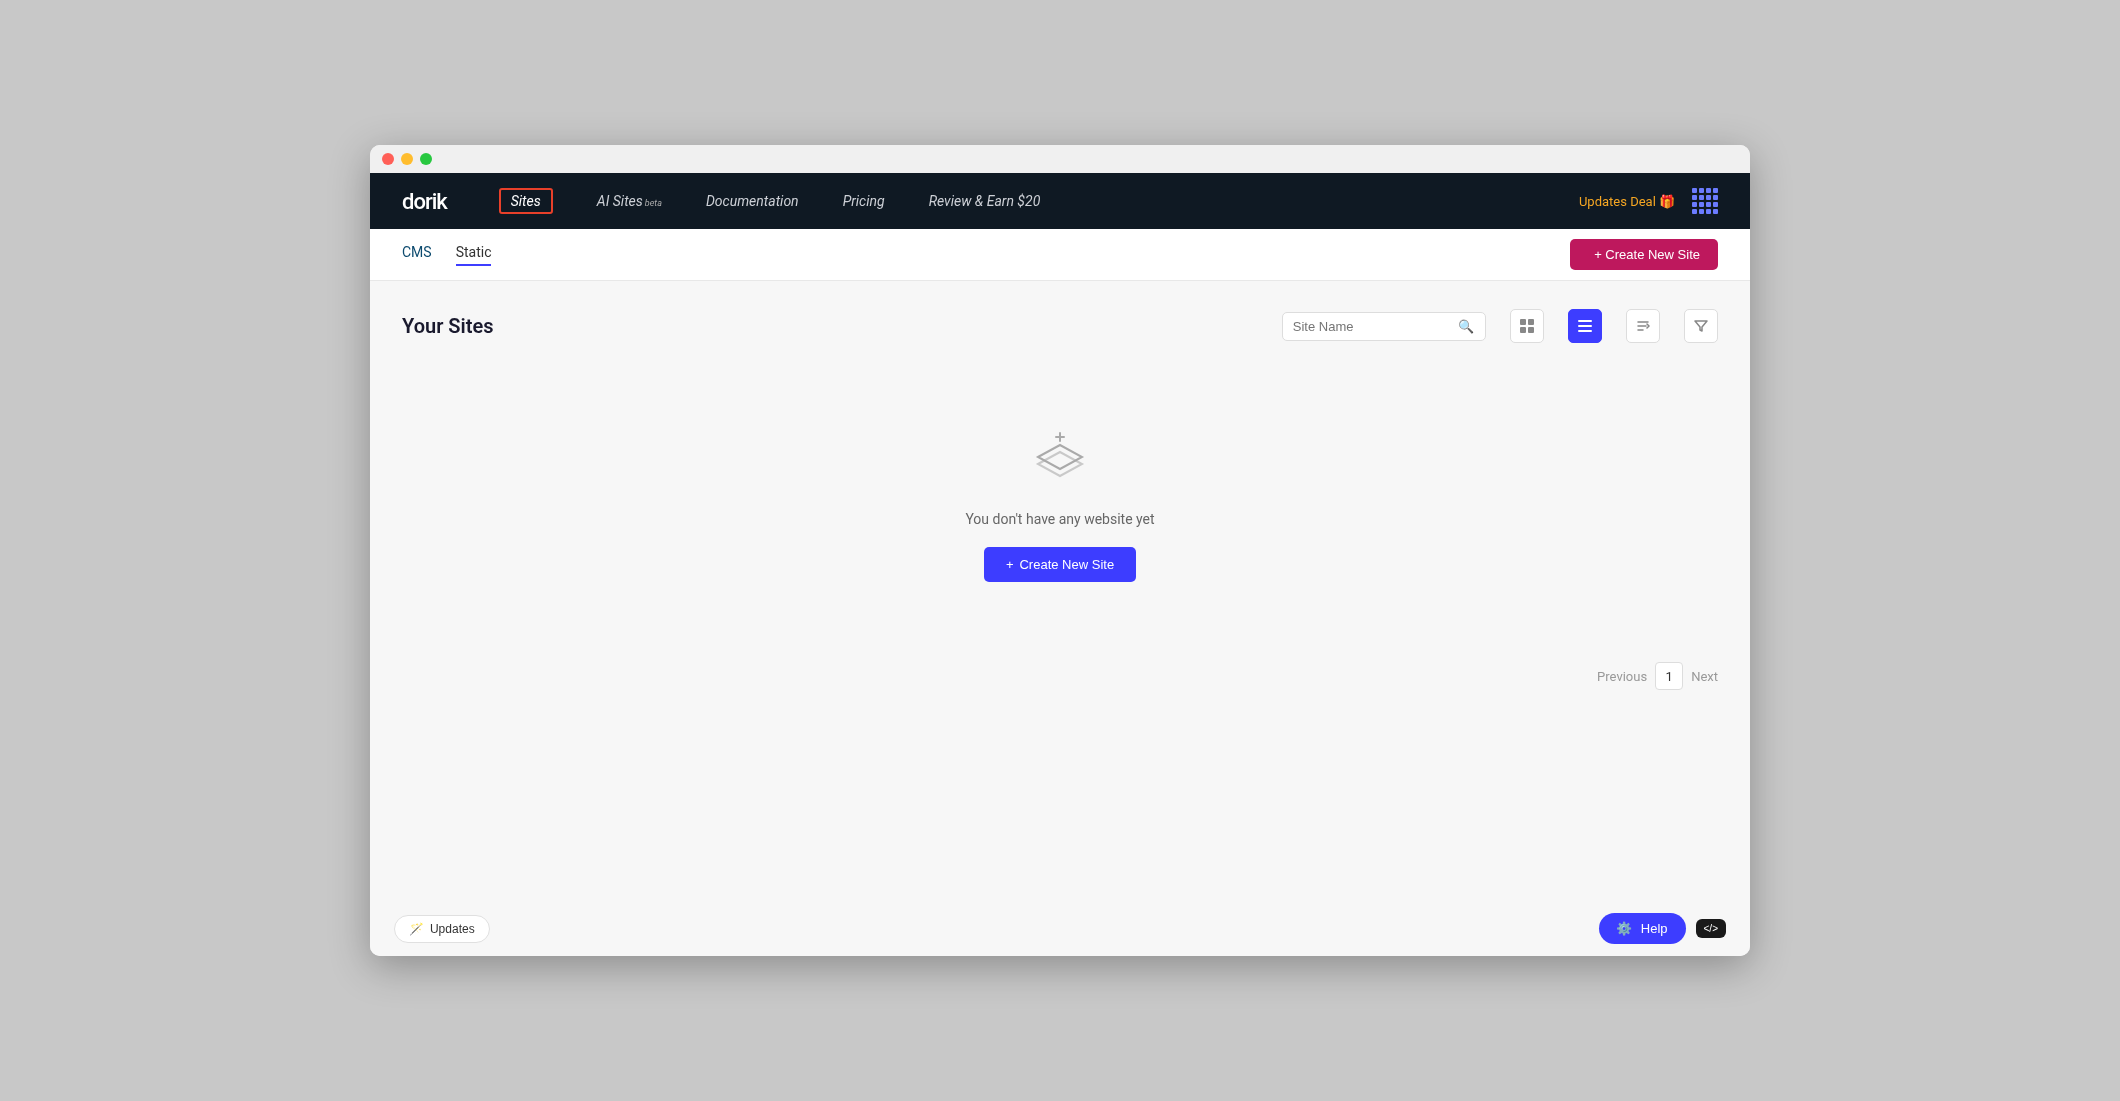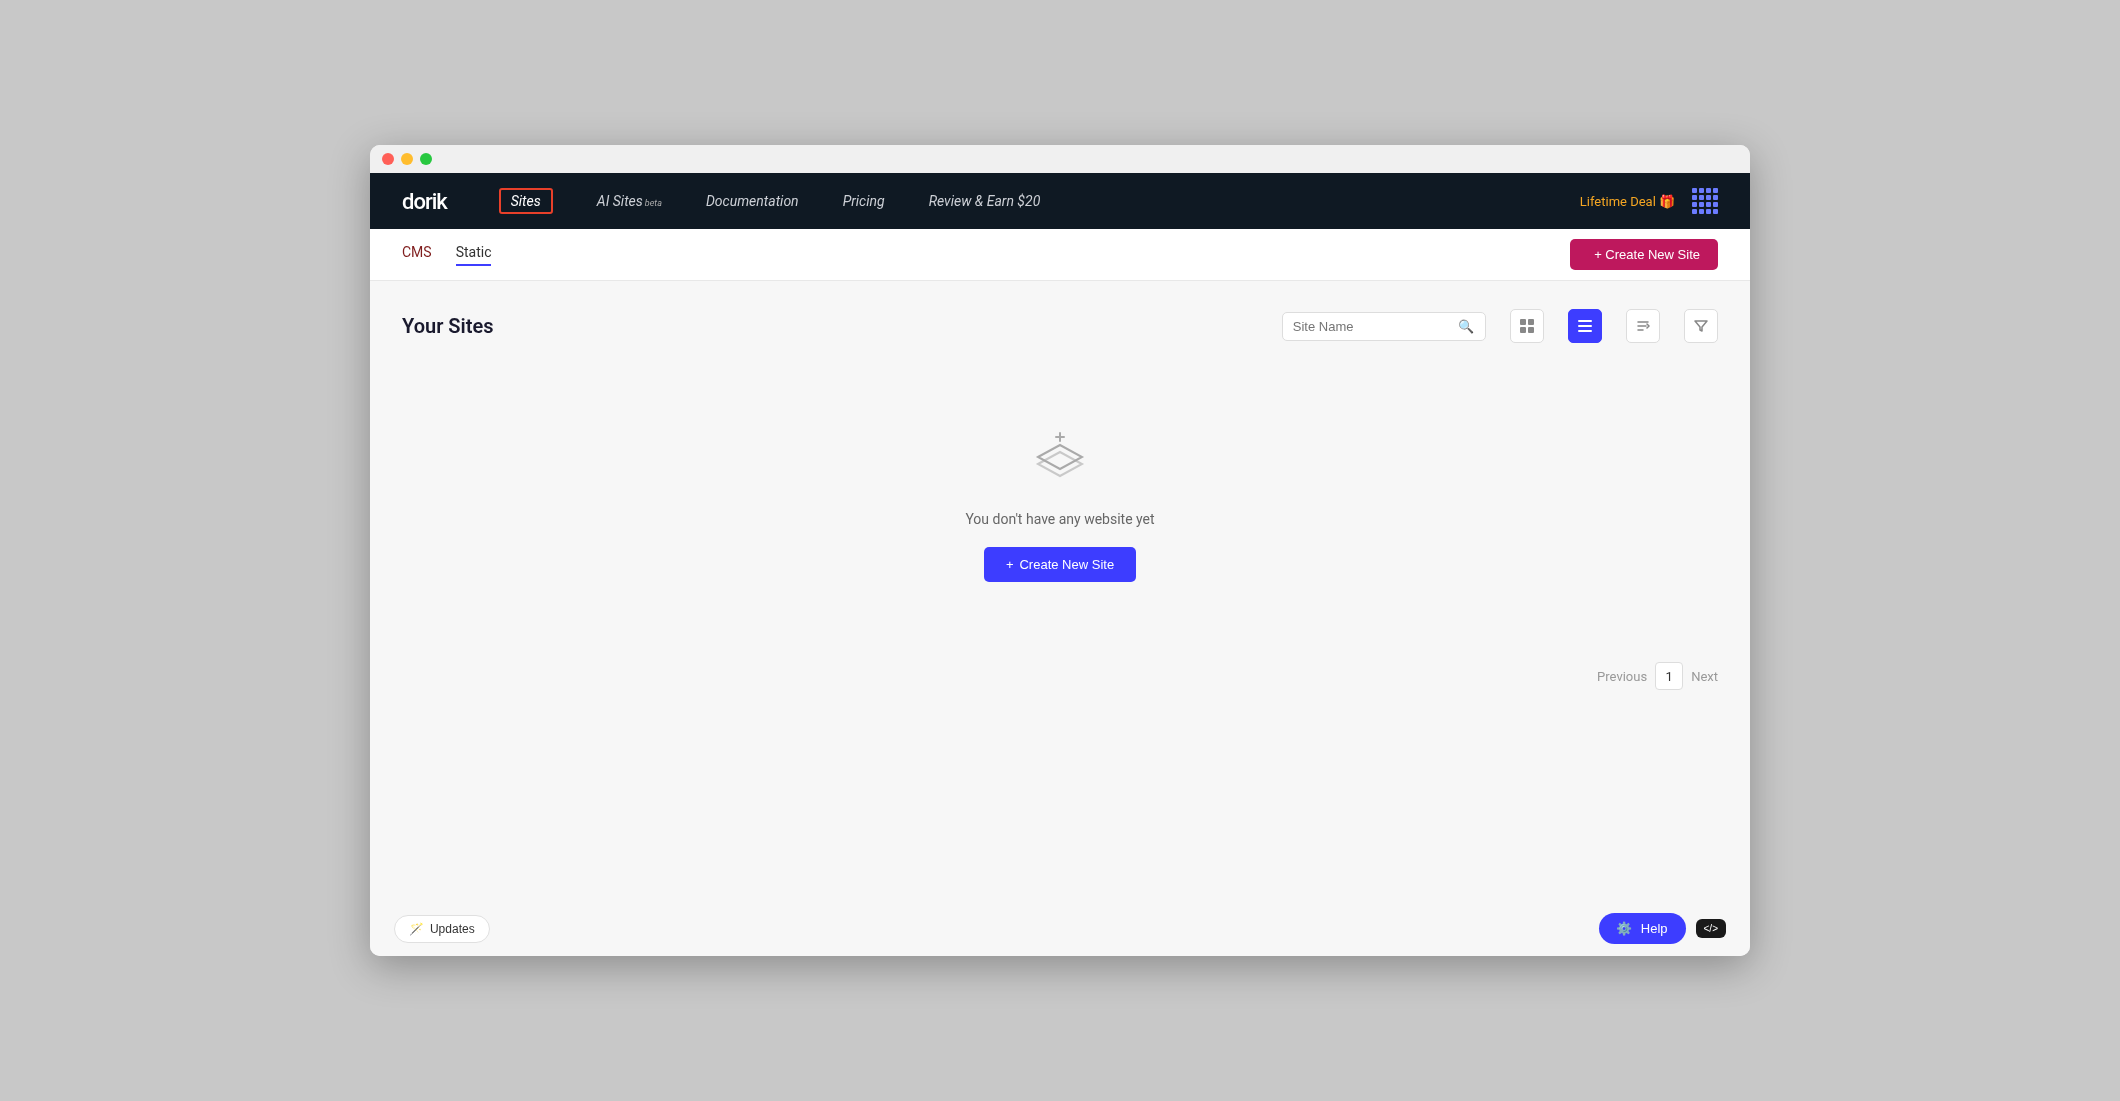--- a/index.html
+++ b/index.html
@@ -110,21 +110,21 @@
       display: flex;
       align-items: center;
       padding: 0 32px;
     }
     .tab-group {
       display: flex;
       gap: 24px;
     }
     .tab {
       font-size: 14px;
-      color: #7f1d1d;
+      color: #0c4a6e;
       cursor: pointer;
       padding-bottom: 4px;
       border-bottom: 2px solid transparent;
     }
     .tab.active {
       color: #333;
       border-bottom: 2px solid #3d3dff;
     }
     .create-btn {
       margin-left: auto;
@@ -322,21 +322,21 @@
     <a class="nav-link beta-link">
       <span>AI Sites</span>
       <span class="beta-badge">beta</span>
     </a>
     <a class="nav-link">Documentation</a>
     <a class="nav-link">Pricing</a>
     <a class="nav-link">Review &amp; Earn $20</a>
 
     <div class="nav-right">
       <span class="lifetime-deal">
-        <span>Lifetime Deal</span>
+        <span>Updates Deal</span>
         <span>🎁</span>
       </span>
       <div class="grid-icon">
         <div class="grid-dot"></div>
           <div class="grid-dot"></div>
           <div class="grid-dot"></div>
           <div class="grid-dot"></div>
         <div class="grid-dot"></div>
           <div class="grid-dot"></div>
           <div class="grid-dot"></div>

